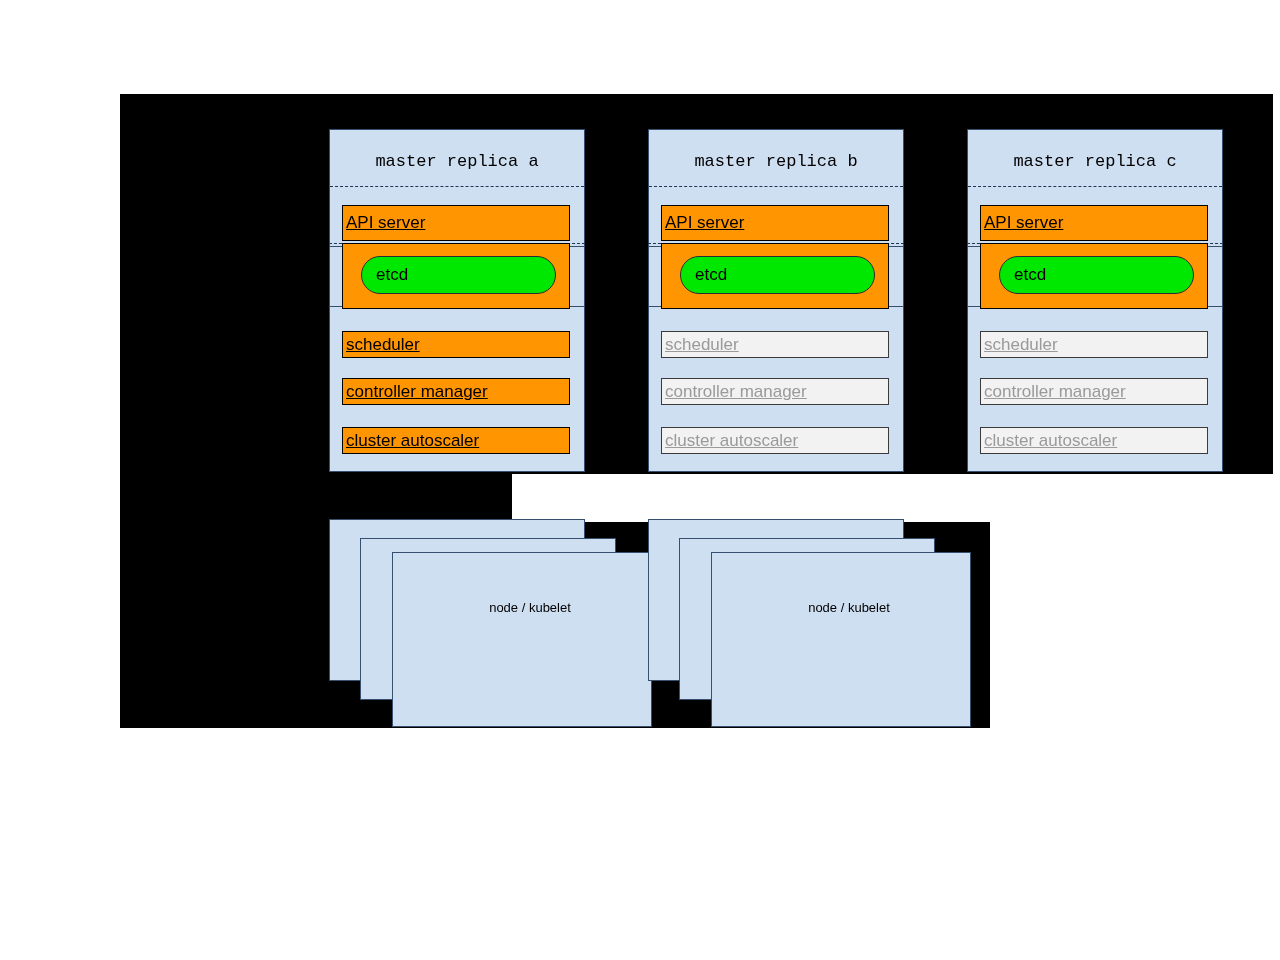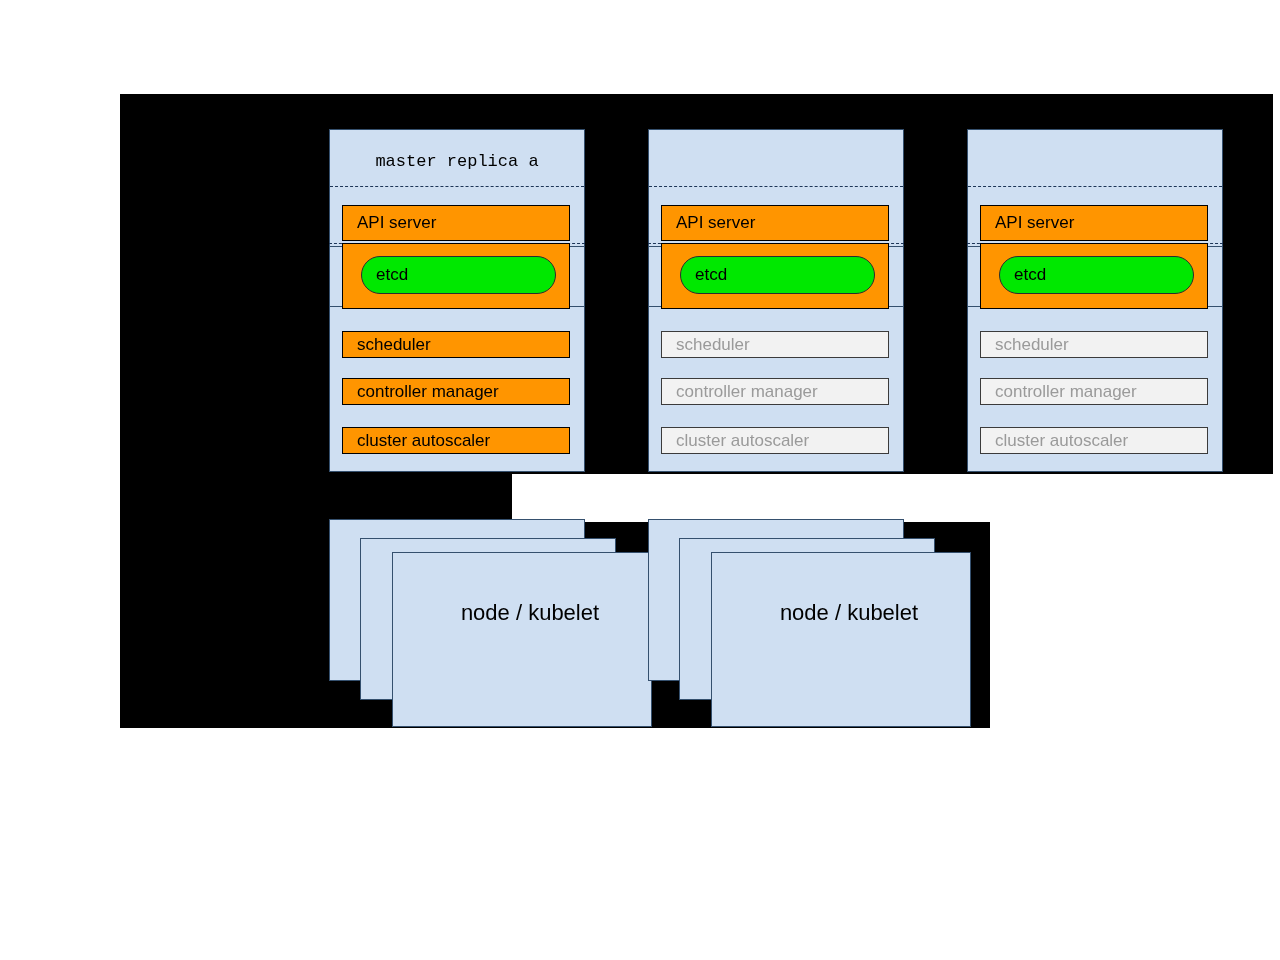--- a/index.html
+++ b/index.html
@@ -70,21 +70,22 @@
 
   .svc {
     position: absolute;
     box-sizing: border-box;
     background: #ff9500;
     border: 1px solid #000000;
     font-size: 17px;
     color: #000000;
     display: flex;
     align-items: center;
-    padding-left: 14px;
+    padding-left: 3px;
+    text-decoration: underline;
   }
 
   .svc.disabled {
     background: #f2f2f2;
     border: 1px solid #3b3b3b;
     color: #9a9a9a;
   }
 
   .etcd-outer {
     position: absolute;
@@ -112,21 +113,21 @@
     box-sizing: border-box;
     background: #cfdff2;
     border: 1px solid #35506e;
   }
 
   .node-label {
     position: absolute;
     left: 16px;
     right: 0;
     text-align: center;
-    font-size: 22px;
+    font-size: 13px;
     color: #000000;
   }
 </style>
 </head>
 <body>
 
 <div id="canvas">
 
   <div class="black-band" style="left:120px; top:94px; width:1153px; height:380px;"></div>
   <div class="black-band" style="left:120px; top:474px; width:392px; height:48px;"></div>
@@ -153,20 +154,21 @@
     <span>scheduler</span>
   </div>
   <div class="svc" style="left:342px; top:378px; width:228px; height:27px;">
     <span>controller manager</span>
   </div>
   <div class="svc" style="left:342px; top:427px; width:228px; height:27px;">
     <span>cluster autoscaler</span>
   </div>
 
   <div class="box replica" style="left:648px; top:129px; width:256px; height:343px;">
+    <div class="replica-title">master replica b</div>
     <div class="dashed-sep" style="top:56px;"></div>
     <div class="solid-sep" style="top:116px;"></div>
     <div class="solid-sep" style="top:176px;"></div>
   </div>
 
   <div class="svc" style="left:661px; top:205px; width:228px; height:36px;">
     <span>API server</span>
   </div>
   <div class="dashed-sep" style="left:648px; width:256px; top:243px;"></div>
 
@@ -179,20 +181,21 @@
     <span>scheduler</span>
   </div>
   <div class="svc disabled" style="left:661px; top:378px; width:228px; height:27px;">
     <span>controller manager</span>
   </div>
   <div class="svc disabled" style="left:661px; top:427px; width:228px; height:27px;">
     <span>cluster autoscaler</span>
   </div>
 
   <div class="box replica" style="left:967px; top:129px; width:256px; height:343px;">
+    <div class="replica-title">master replica c</div>
     <div class="dashed-sep" style="top:56px;"></div>
     <div class="solid-sep" style="top:116px;"></div>
     <div class="solid-sep" style="top:176px;"></div>
   </div>
 
   <div class="svc" style="left:980px; top:205px; width:228px; height:36px;">
     <span>API server</span>
   </div>
   <div class="dashed-sep" style="left:967px; width:256px; top:243px;"></div>
 

